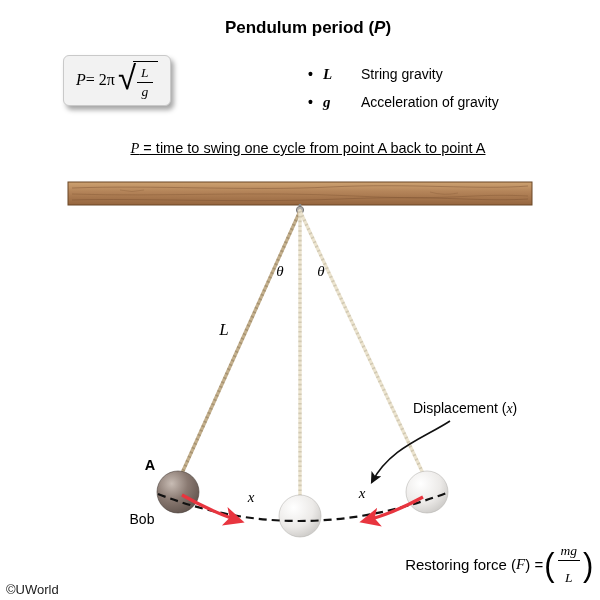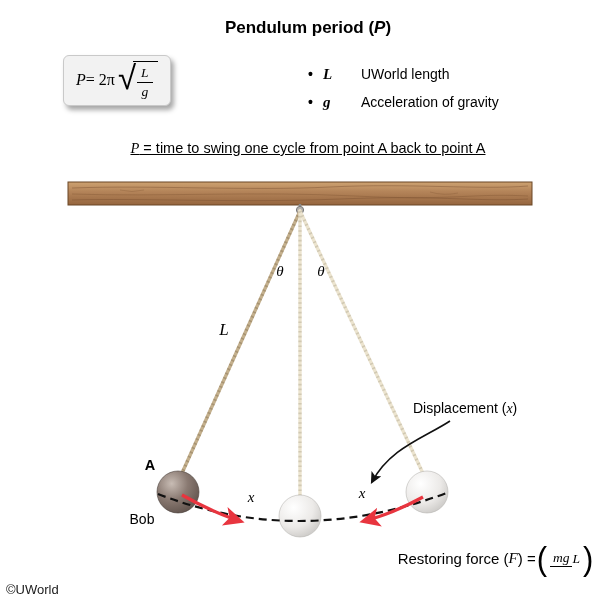--- a/index.html
+++ b/index.html
@@ -61,23 +61,23 @@
     position:absolute; top:543px; left:0; width:100%;
     display:flex; justify-content:flex-end; align-items:center; font-size:15px;
   }
   .restoring i { font-family:"Liberation Serif", serif; font-style:italic; }
   .bigparen {
     font-size:31px; font-weight:300; line-height:1;
     font-family:"Liberation Sans", sans-serif; transform:scaleY(1.08);
     margin:0 1px;
   }
   .frac2 {
-    display:inline-flex; align-items:center;
+    display:inline-flex; flex-direction:column; align-items:center;
     font-family:"Liberation Serif", serif; font-style:italic;
-    font-size:13.5px; line-height:1.15; margin:0 2px;
+    font-size:13.5px; line-height:1.15; margin:0 2px;gap:8px;
   }
   .frac2 .num2 { border-bottom:1.2px solid #000; padding:0 3px 1px; }
   .frac2 .den2 { padding-top:1px; }
   .dot { margin:0 5px; font-weight:bold; }
 
   .copyright { position:absolute; left:6px; top:582px; font-size:13px; color:#1a1a1a; }
 </style>
 </head>
 <body>
 
@@ -98,21 +98,21 @@
           <span class="den">g</span>
         </span>
       </span>
     </span>
   </div>
 
   <div class="legend">
     <div class="legend-row">
       <span class="bullet">•</span>
       <span class="sym">L</span>
-      <span class="leglabel">UWorld length</span>
+      <span class="leglabel">String gravity</span>
     </div>
     <div class="legend-row">
       <span class="bullet">•</span>
       <span class="sym">g</span>
       <span class="leglabel">Acceleration of gravity</span>
     </div>
   </div>
 
   <div class="subtitle">
     <i>P</i><span> = time to swing one cycle from point A back to point A</span>

